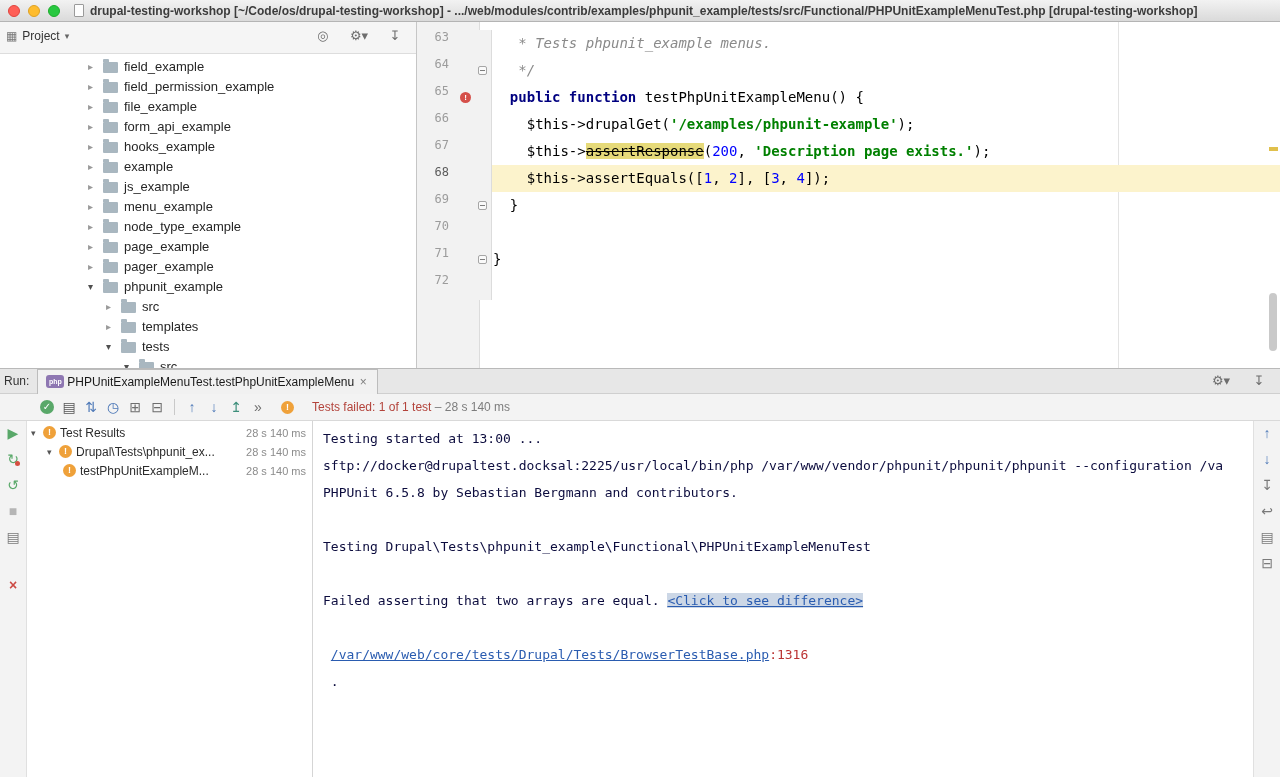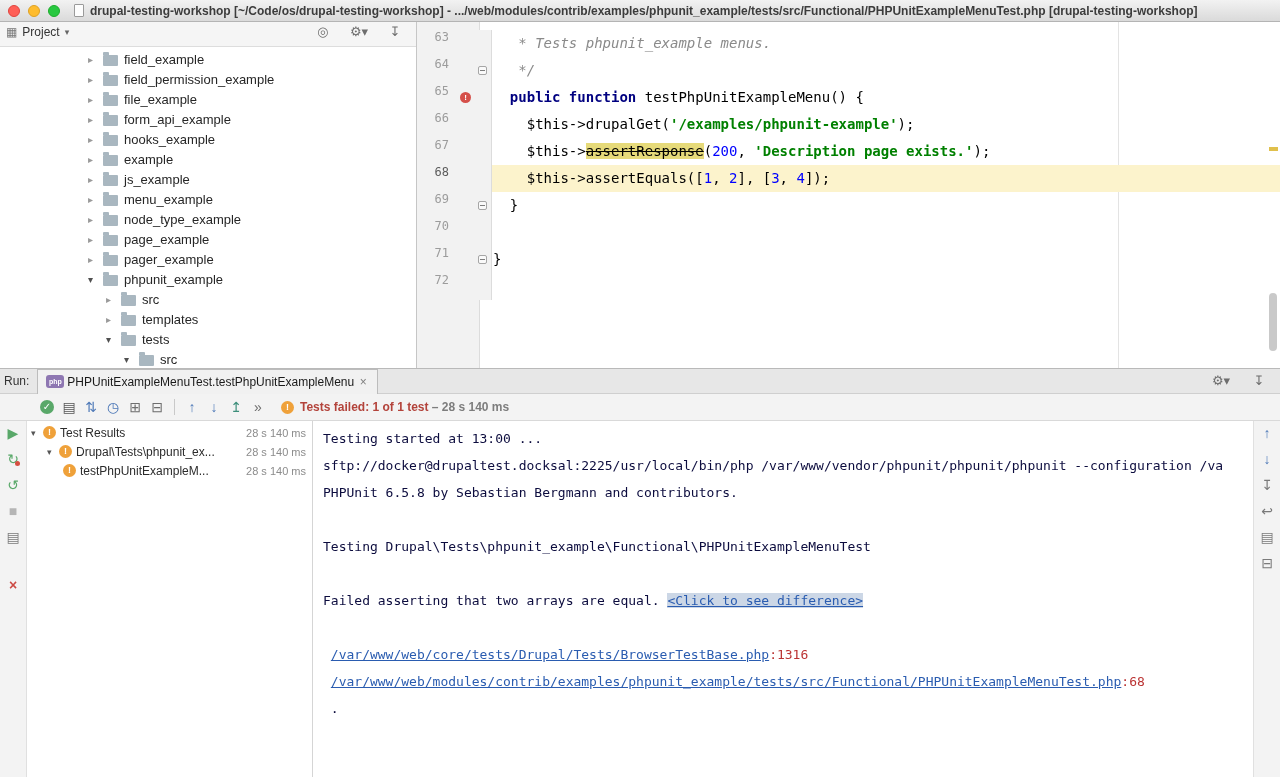--- a/index.html
+++ b/index.html
@@ -14,21 +14,21 @@
   .light.red { background:#ff5f57; border:1px solid #e0443e; }
   .light.yellow { background:#febc2e; border:1px solid #dea123; }
   .light.green { background:#28c840; border:1px solid #1dad2b; }
   .doc-ic { width:10px; height:13px; background:#fdfdfd; border:1px solid #9a9a9a; border-radius:1px; margin-left:14px; flex:none; }
   .title-text { margin-left:6px; font-size:12px; font-weight:bold; color:#3c3c3c; white-space:nowrap; overflow:hidden; }
 
   
   .workspace { position:absolute; top:22px; left:0; right:0; height:346px; display:flex; }
 
   .project-panel { width:417px; flex:none; border-right:1px solid #c6c6c6; background:#fff; display:flex; flex-direction:column; }
-  .project-header { height:25px; flex:none; background:#f5f5f5; border-bottom:1px solid #ddd; display:flex; align-items:center; padding:0 10px 4px 6px; }
+  .project-header { height:32px; flex:none; background:#f5f5f5; border-bottom:1px solid #ddd; display:flex; align-items:center; padding:0 10px 4px 6px; }
   .pj-ic { font-size:12px; color:#777; margin-right:5px; }
   .pj-ic::before { content:"▦"; }
   .pj-label { font-size:12px; color:#333; }
   .pj-caret { font-size:9px; color:#666; margin-left:5px; }
   .pj-caret::before { content:"▾"; }
   .hdr-icons { margin-left:auto; display:flex; gap:14px; }
   .hdr-icons .tbi { font-size:13px; color:#6e6e6e; }
 
   .project-tree { flex:1; overflow:hidden; padding-top:2px; }
   .tree-row { height:20px; display:flex; align-items:center; font-size:13px; color:#262626; white-space:nowrap; }
@@ -81,21 +81,21 @@
   .ic-dark { color:#555; }
   .ic-teal { color:#3c8e7a; }
   .ic-gray { color:#7a7a7a; }
   .ic-disabled { color:#b5b5b5; }
   .ic-run { color:#59a869; position:relative; }
   .rr-fail::after { content:""; position:absolute; width:5px; height:5px; background:#d64f42; border-radius:50%; right:2px; bottom:1px; }
   .ic-close { color:#cc4a44; font-size:16px; font-weight:bold; }
   .ic-green-circle { background:#59a869; color:#fff; border-radius:50%; width:14px; height:14px; line-height:14px; font-size:10px; margin:0 4px; }
   .warn-ic { width:13px; height:13px; border-radius:50%; background:#efa13a; position:relative; flex:none; }
   .warn-ic::after { content:"!"; position:absolute; left:0; right:0; top:0; text-align:center; font:bold 9px/13px "Liberation Sans",sans-serif; color:#fff; }
-  .run-status { display:flex; align-items:center; gap:6px; margin-left:12px; font-size:12px;font-weight:bold; }
+  .run-status { display:flex; align-items:center; gap:18px; margin-left:12px; font-size:12px; }
   .st-fail { color:#b3433b; }
   .st-dim { color:#7d7d7d; }
 
   .run-content { flex:1; display:flex; min-height:0; }
   .left-strip { width:27px; flex:none; background:#f3f3f3; border-right:1px solid #e0e0e0;
     display:flex; flex-direction:column; align-items:center; padding-top:4px; gap:10px; }
   .left-strip .tbi, .right-strip .tbi { width:18px; font-size:14px; line-height:16px; }
   .test-tree { width:286px; flex:none; background:#fff; border-right:1px solid #d5d5d5; padding-top:2px; overflow:hidden; }
   .tt-row { height:19px; display:flex; align-items:center; font-size:12px; color:#2b2b2b; padding-right:6px; white-space:nowrap; }
   .tt-chev { width:12px; font-size:9px; color:#555; flex:none; }
@@ -361,21 +361,20 @@
       <div class="console">
           <div class="console-line"><span class="k-out">Testing started at 13:00 ...</span></div>
           <div class="console-line"><span class="k-out">sftp://docker@drupaltest.docksal:2225/usr/local/bin/php /var/www/vendor/phpunit/phpunit/phpunit --configuration /va</span></div>
           <div class="console-line"><span class="k-out">PHPUnit 6.5.8 by Sebastian Bergmann and contributors.</span></div>
           <div class="console-line"></div>
           <div class="console-line"><span class="k-out">Testing Drupal\Tests\phpunit_example\Functional\PHPUnitExampleMenuTest</span></div>
           <div class="console-line"></div>
           <div class="console-line"><span class="k-out">Failed asserting that two arrays are equal. </span><span class="k-linkhl">&lt;Click to see difference&gt;</span></div>
           <div class="console-line"></div>
           <div class="console-line"><span class="k-out"> </span><span class="k-link">/var/www/web/core/tests/Drupal/Tests/BrowserTestBase.php</span><span class="k-lineno">:1316</span></div>
-          <div class="console-line"><span class="k-out"> </span><span class="k-link">/var/www/web/modules/contrib/examples/phpunit_example/tests/src/Functional/PHPUnitExampleMenuTest.php</span><span class="k-lineno">:68</span></div>
           <div class="console-line"><span class="k-out"> .</span></div>
         </div>
       <div class="right-strip">
           <span class="tbi ic-blue">↑</span>
           <span class="tbi ic-blue">↓</span>
           <span class="tbi ic-gray">↧</span>
           <span class="tbi ic-gray">↩</span>
           <span class="tbi ic-gray">▤</span>
           <span class="tbi ic-gray">⊟</span>
         </div>

